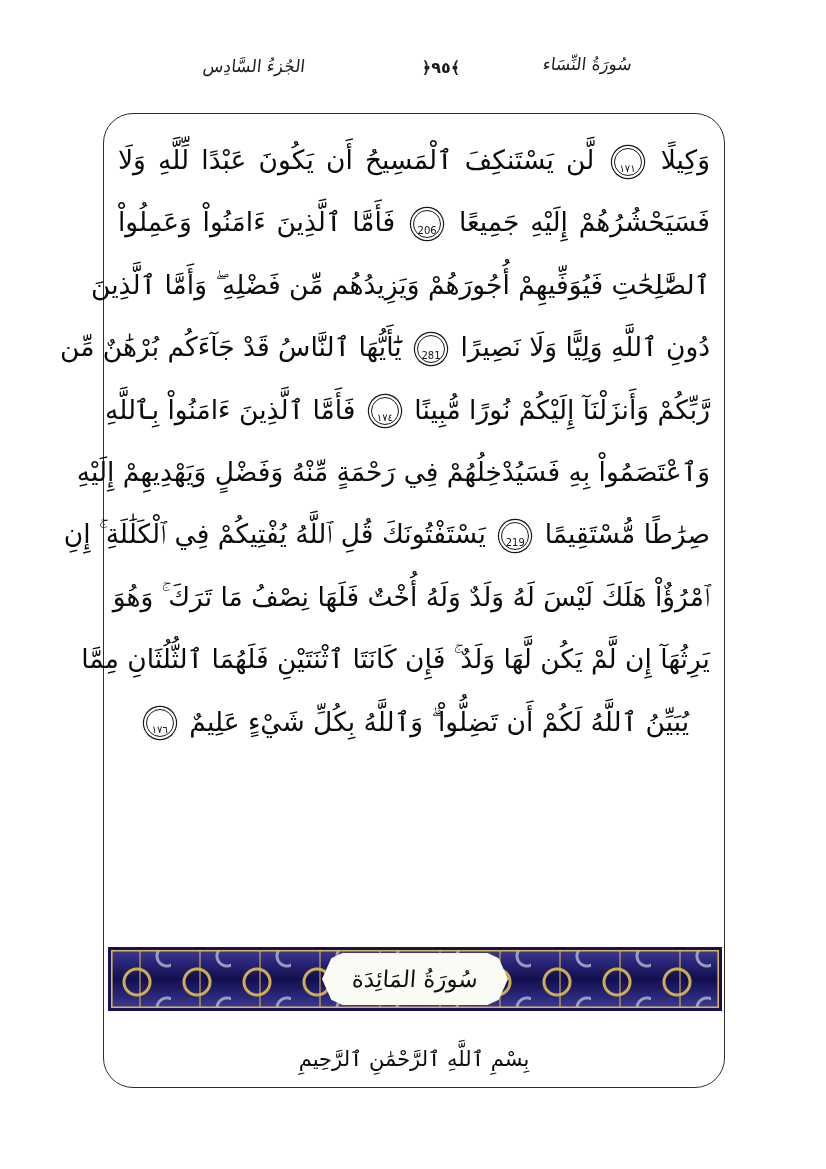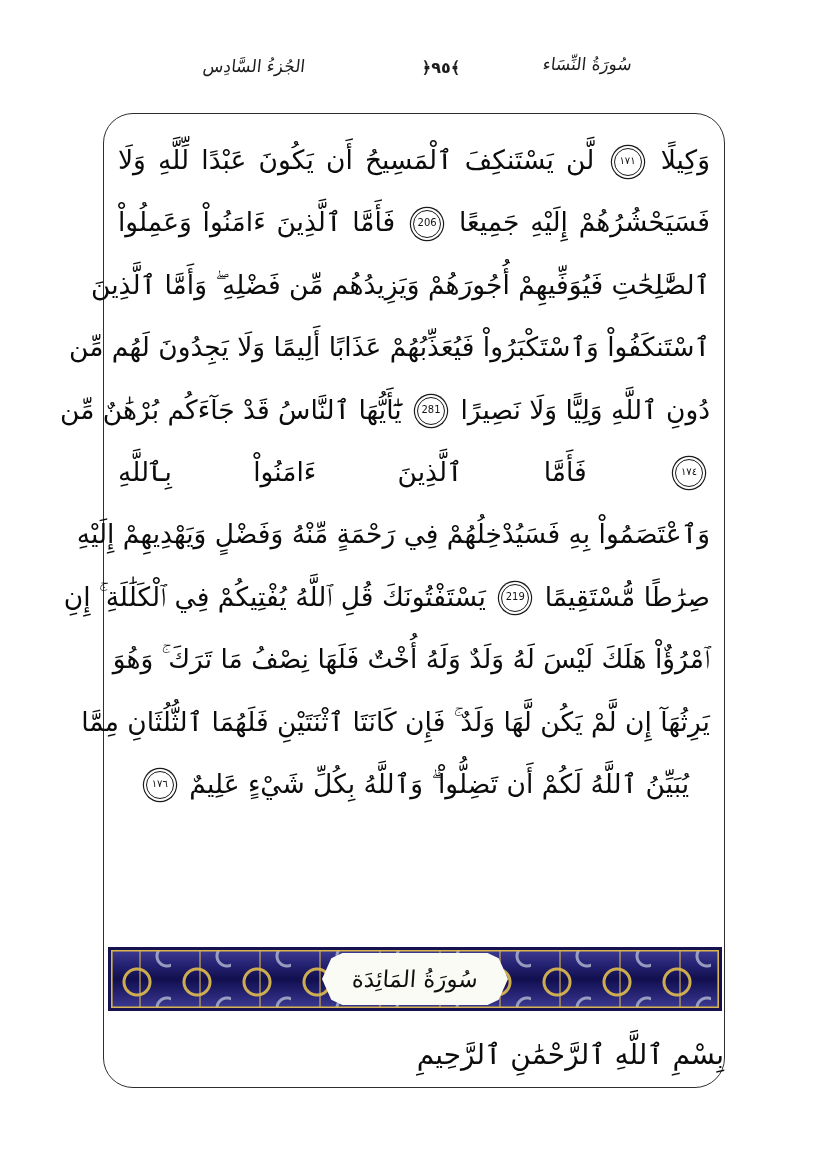--- a/index.html
+++ b/index.html
@@ -44,21 +44,21 @@
   }
   .line{
     height:62.4px;line-height:62.4px;
     font-size:26.5px;color:#0c0c0c;
     text-align:justify;text-align-last:justify;
     overflow:visible;white-space:nowrap;
   }
   .line.center{text-align:center;text-align-last:center;}
 
   .medallion{
-    display:inline-flex;align-items:center;justify-content:center;
+    display:inline-flex;align-items:flex-end;justify-content:center;
     width:26px;height:26px;border-radius:50%;
     border:1.6px solid #1a1a1a;background:#ffffff;
     box-shadow:0 0 0 2px #ffffff,0 0 0 3.2px #1a1a1a;
     vertical-align:middle;margin:0 7px;
   }
   .medallion-num{
     font-size:10px;line-height:1;color:#111;letter-spacing:0;
     transform:translateY(-1px);
   }
 
@@ -85,22 +85,22 @@
     display:flex;align-items:center;justify-content:center;
   }
   .cartouche .title{
     font-size:23px;color:#101010;direction:rtl;white-space:nowrap;
     transform:skewX(-4deg);
   }
 
   
   .bismillah{
     position:absolute;left:0;right:0;bottom:16px;
-    direction:rtl;
-    font-size:28px;color:#0c0c0c;
+    text-align:center;direction:rtl;
+    font-size:21px;color:#0c0c0c;
   }
 </style>
 </head>
 <body>
 
 <div class="sheet">
 
   <div class="running-head">
     <span class="juz">الجُزءُ السَّادِس</span>
     <span class="pagenum">﴿٩٥﴾</span>
@@ -110,25 +110,24 @@
   <div class="frame">
 
     <div class="quran-text" id="quran-text">
         <div class="line"><span>وَكِيلًا</span> <span class="medallion">
             <span class="medallion-num">١٧١</span>
           </span> <span>لَّن يَسْتَنكِفَ ٱلْمَسِيحُ أَن يَكُونَ عَبْدًا لِّلَّهِ وَلَا</span></div>
         <div class="line"><span>فَسَيَحْشُرُهُمْ إِلَيْهِ جَمِيعًا</span> <span class="medallion">
             <span class="medallion-num">206</span>
           </span> <span>فَأَمَّا ٱلَّذِينَ ءَامَنُواْ وَعَمِلُواْ</span></div>
         <div class="line"><span>ٱلصَّٰلِحَٰتِ فَيُوَفِّيهِمْ أُجُورَهُمْ وَيَزِيدُهُم مِّن فَضْلِهِ ۖ وَأَمَّا ٱلَّذِينَ</span></div>
-        <div class="line"><span>ٱسْتَنكَفُواْ وَٱسْتَكْبَرُواْ فَيُعَذِّبُهُمْ عَذَابًا أَلِيمًا وَلَا يَجِدُونَ لَهُم مِّن</span></div>
         <div class="line"><span>دُونِ ٱللَّهِ وَلِيًّا وَلَا نَصِيرًا</span> <span class="medallion">
             <span class="medallion-num">281</span>
           </span> <span>يَٰٓأَيُّهَا ٱلنَّاسُ قَدْ جَآءَكُم بُرْهَٰنٌ مِّن</span></div>
-        <div class="line"> <span class="medallion">
+        <div class="line"><span>رَّبِّكُمْ وَأَنزَلْنَآ إِلَيْكُمْ نُورًا مُّبِينًا</span> <span class="medallion">
             <span class="medallion-num">١٧٤</span>
           </span> <span>فَأَمَّا ٱلَّذِينَ ءَامَنُواْ بِٱللَّهِ</span></div>
         <div class="line"><span>وَٱعْتَصَمُواْ بِهِ فَسَيُدْخِلُهُمْ فِي رَحْمَةٍ مِّنْهُ وَفَضْلٍ وَيَهْدِيهِمْ إِلَيْهِ</span></div>
         <div class="line"><span>صِرَٰطًا مُّسْتَقِيمًا</span> <span class="medallion">
             <span class="medallion-num">219</span>
           </span> <span>يَسْتَفْتُونَكَ قُلِ ٱللَّهُ يُفْتِيكُمْ فِي ٱلْكَلَٰلَةِ ۚ إِنِ</span></div>
         <div class="line"><span>ٱمْرُؤٌاْ هَلَكَ لَيْسَ لَهُ وَلَدٌ وَلَهُ أُخْتٌ فَلَهَا نِصْفُ مَا تَرَكَ ۚ وَهُوَ</span></div>
         <div class="line"><span>يَرِثُهَآ إِن لَّمْ يَكُن لَّهَا وَلَدٌ ۚ فَإِن كَانَتَا ٱثْنَتَيْنِ فَلَهُمَا ٱلثُّلُثَانِ مِمَّا</span></div>
         <div class="line center"><span>يُبَيِّنُ ٱللَّهُ لَكُمْ أَن تَضِلُّواْ ۗ وَٱللَّهُ بِكُلِّ شَيْءٍ عَلِيمٌ</span> <span class="medallion">
             <span class="medallion-num">١٧٦</span>

